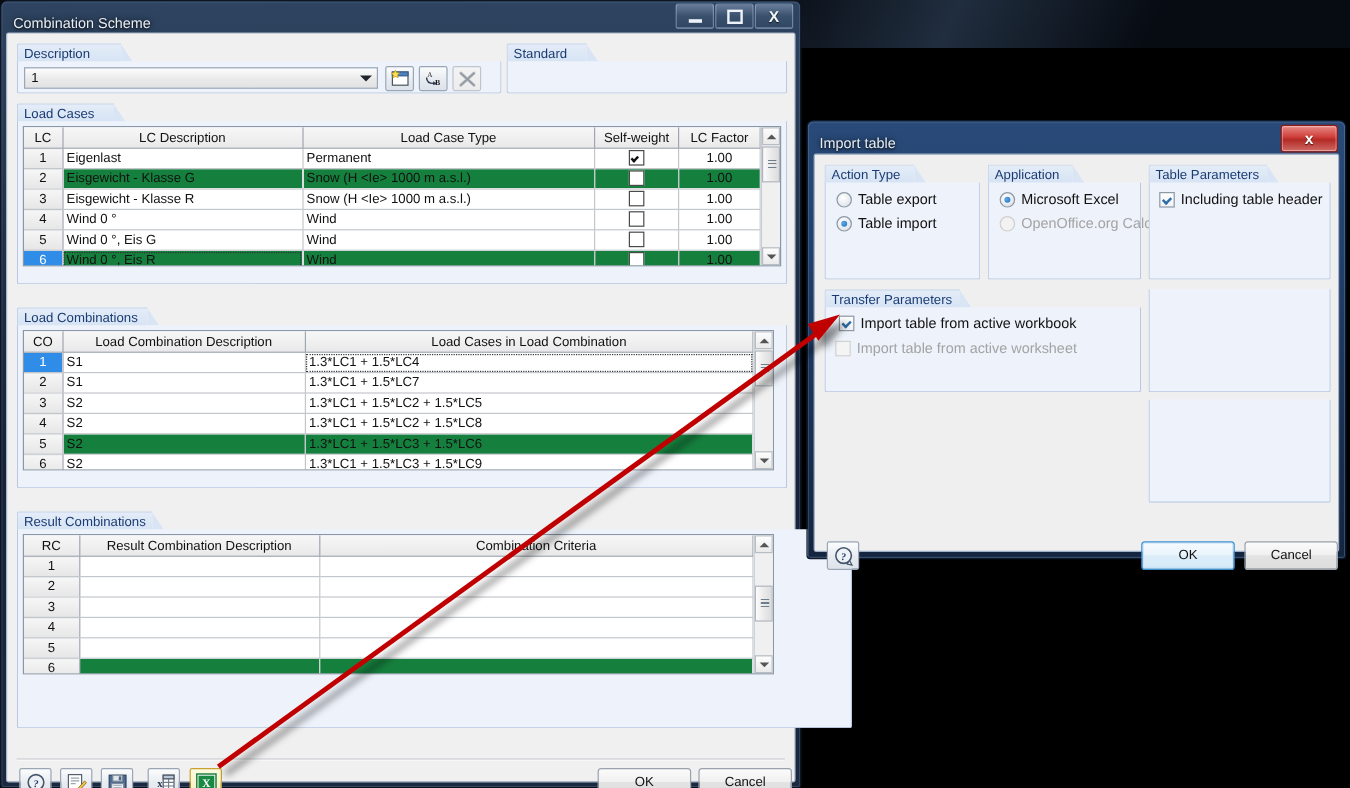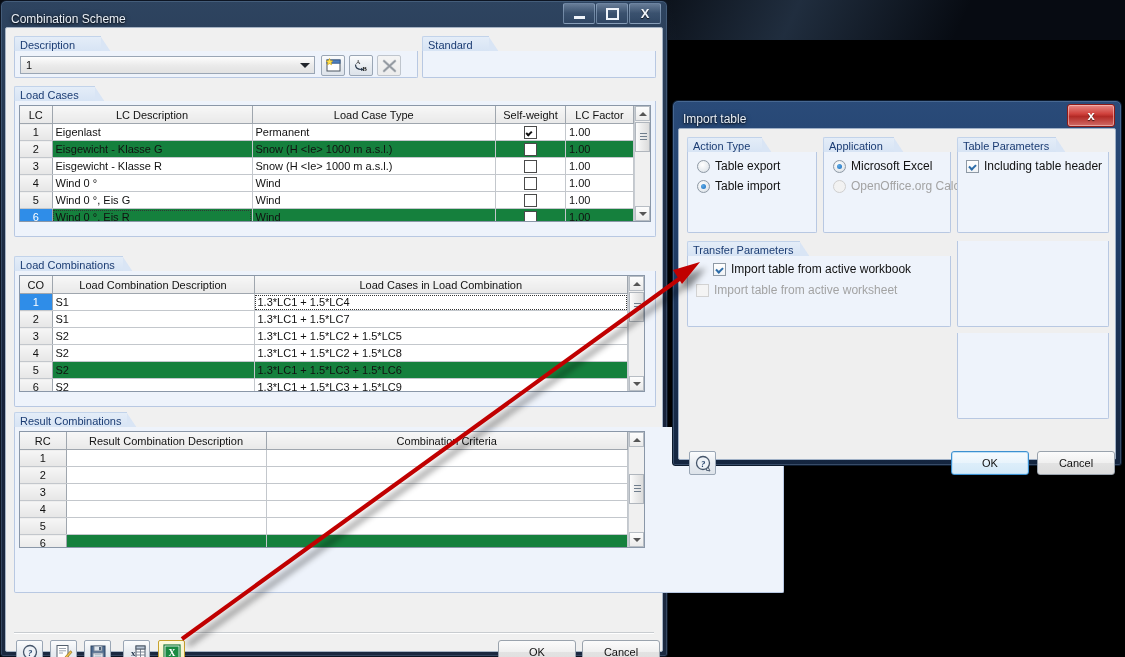--- a/index.html
+++ b/index.html
@@ -167,21 +167,21 @@
   }
   table.grid tr.altrow td { background:#15803d; }
   table.grid tr.altrow td.rowhdr { background: linear-gradient(180deg,#f6f6f6,#e6e6e6); }
   table.grid tr.selrow td.rowhdr {
     background:#2f8de8; color:#fff;
   }
   td.cellfocus {
     outline:1px dotted #333; outline-offset:-2px;
   }
   td.c { text-align:center; }
-  td.r { text-align:left; padding-right:5px; }
+  td.r { text-align:center; padding-right:5px; }
 
   .ckbox-sm {
     display:inline-block; width:11px; height:11px;
     border:1px solid #4a4a4a; background:#fff; position:relative; vertical-align:-2px;
   }
   .ckbox-sm.on::after {
     content:""; position:absolute; left:1px; top:4px;
     width:4px; height:2px; border-left:2px solid #111; border-bottom:2px solid #111;
     transform: rotate(-45deg);
   }
@@ -473,21 +473,21 @@
                 <span class="tri-u"></span>
               </div>
             <div class="vs-thumb" style="top:16px; height:30px;"></div>
             <div class="vs-btn vs-dn">
                 <span class="tri-d"></span>
               </div>
           </div>
         </div>
       </div>
 
-      <div class="grp" style="left:8px; top:384px; width:770px; height:181px;text-decoration:underline;">
+      <div class="grp" style="left:8px; top:398px; width:696px; height:181px;text-decoration:underline;">
         <div class="grp-head" style="width:112px;">
           <span class="grp-title">Result Combinations</span>
         </div>
         <div class="grp-body"></div>
 
         <div class="tbl-wrap" style="left:5px; top:19px; width:626px; height:117px;">
           <div style="position:absolute; left:0; top:0; right:16px; bottom:0; overflow:hidden;">
             <table class="grid">
               <colgroup>
                   <col style="width:46px">
@@ -647,21 +647,21 @@
           <span class="chk on"></span>
           <span>Including table header</span>
         </div>
       </div>
 
       <div class="grp" style="left:8px; top:112px; width:264px; height:86px;">
         <div class="grp-head" style="width:112px;">
           <span class="grp-title">Transfer Parameters</span>
         </div>
         <div class="grp-body"></div>
-        <div class="opt" style="left:26px; top:21px;">
+        <div class="opt" style="left:12px; top:21px;">
           <span class="chk on"></span>
           <span>Import table from active workbook</span>
         </div>
         <div class="opt dim" style="left:9px; top:42px;">
           <span class="chk dim"></span>
           <span>Import table from active worksheet</span>
         </div>
       </div>
 
       <div class="grp" style="left:278px; top:112px; width:152px; height:86px;">

